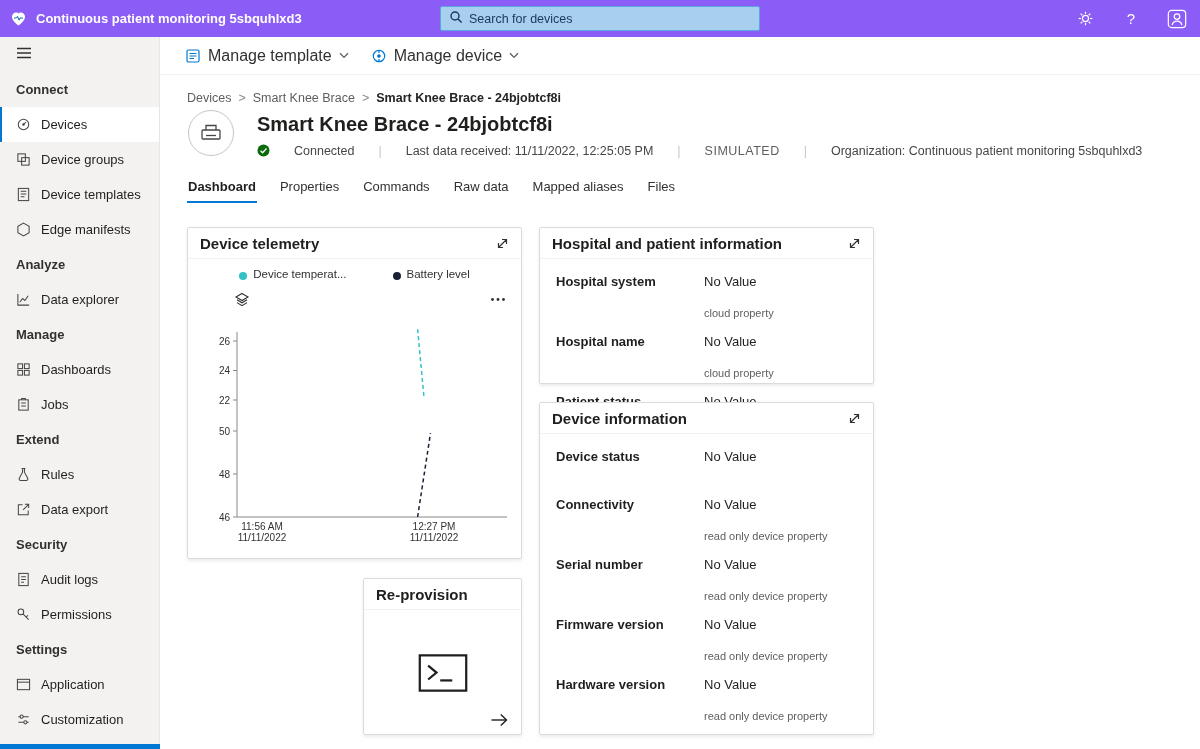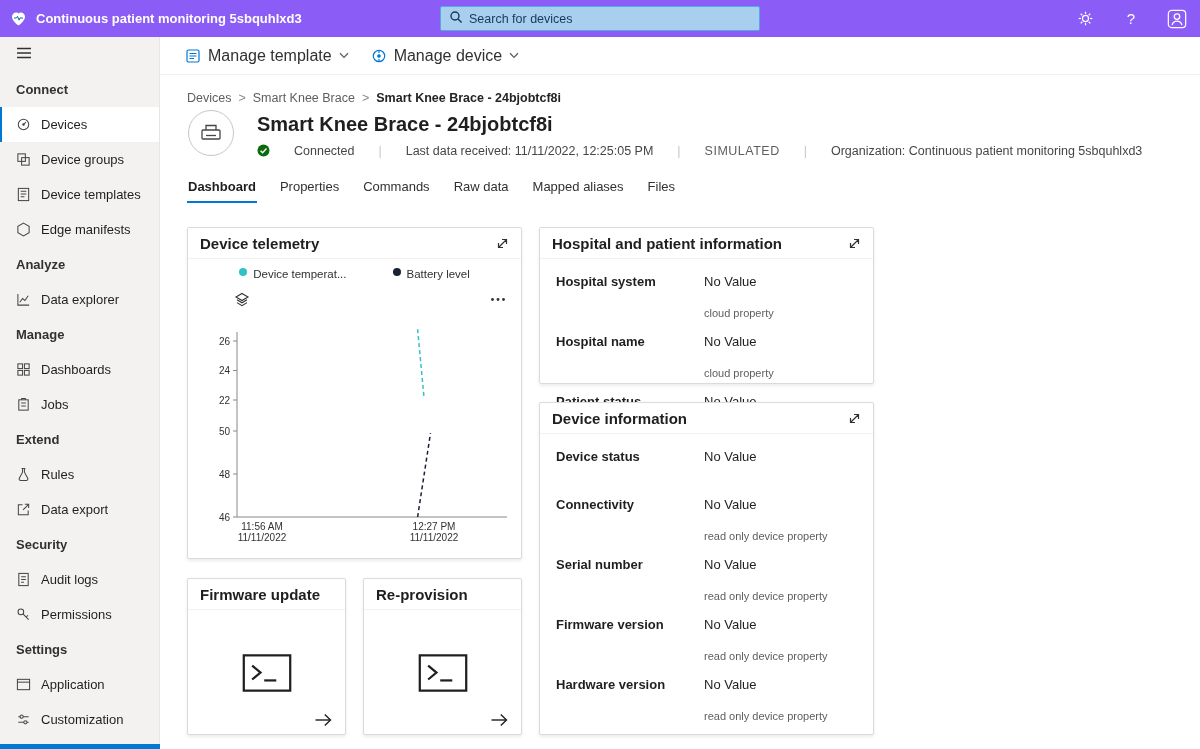--- a/index.html
+++ b/index.html
@@ -54,21 +54,21 @@
   .card-title { font-size:15px; font-weight:600; color:#201f1e; }
   .expand-btn { cursor:pointer; display:flex; }
 
   #card-telemetry { left:27px; top:152px; width:335px; height:332px; }
   #card-hospital  { left:379px; top:152px; width:335px; height:157px; }
   #card-deviceinfo{ left:379px; top:327px; width:335px; height:333px; }
   #card-firmware  { left:27px; top:503px; width:159px; height:157px; }
   #card-reprov    { left:203px; top:503px; width:159px; height:157px; }
 
   .legend { position:absolute; left:0; top:40px; width:100%; display:flex; justify-content:center; gap:46px; }
-  .legend-item { display:flex; align-items:flex-start; gap:6px; font-size:11.5px; color:#323130; cursor:pointer; }
+  .legend-item { display:flex; align-items:flex-end; gap:6px; font-size:11.5px; color:#323130; cursor:pointer; }
   .legend-dot { width:8px; height:8px; border-radius:50%; }
   .chart-controls { position:absolute; left:0; top:64px; width:100%; display:flex; align-items:center; justify-content:space-between; padding:0 15px 0 46px; }
   .layers-btn, .more-btn { cursor:pointer; display:flex; }
   #telemetry-svg { position:absolute; left:4px; top:98px; }
 
   .kv-row { display:flex; padding:0 16px; margin-top:15px; }
   .kv-label { width:148px; font-size:13px; font-weight:600; color:#201f1e; flex:0 0 148px; }
   .kv-value { font-size:13px; color:#201f1e; }
   .kv-sub { font-size:11px; color:#605e5c; margin-top:18px; }
 
@@ -441,55 +441,35 @@
     </div>
     <div class="kv-row">
       <span class="kv-label">Hardware version</span>
       <span>
           <div class="kv-value">No Value</div>
           <div class="kv-sub">read only device property</div>
         </span>
     </div>
   </section>
 
-  <section class="card" id="card-firmware">
+
+  <section class="card" id="card-reprov">
     <div class="card-header">
-      <span class="card-title">Firmware update</span>
+      <span class="card-title">Re-provision</span>
     </div>
     <div class="cmd-body">
       <span class="cmd-icon">
         <svg width="52" height="42" viewBox="0 0 56 44" stroke="#201f1e" stroke-width="2.4" fill="none">
             <rect x="3" y="3" width="50" height="38"></rect>
             <polyline points="12,14 21,21.5 12,29"></polyline>
             <line x1="25" y1="30" x2="38" y2="30"></line>
           </svg>
       </span>
       <span class="cmd-arrow">
         <svg width="19" height="14" viewBox="0 0 19 14" stroke="#201f1e" stroke-width="1.4" fill="none">
             <line x1="1.5" y1="7" x2="16.5" y2="7"></line>
             <polyline points="10.8,1.5 16.5,7 10.8,12.5"></polyline>
           </svg>
       </span>
     </div>
   </section>
 
-  <section class="card" id="card-reprov">
-    <div class="card-header">
-      <span class="card-title">Re-provision</span>
-    </div>
-    <div class="cmd-body">
-      <span class="cmd-icon">
-        <svg width="52" height="42" viewBox="0 0 56 44" stroke="#201f1e" stroke-width="2.4" fill="none">
-            <rect x="3" y="3" width="50" height="38"></rect>
-            <polyline points="12,14 21,21.5 12,29"></polyline>
-            <line x1="25" y1="30" x2="38" y2="30"></line>
-          </svg>
-      </span>
-      <span class="cmd-arrow">
-        <svg width="19" height="14" viewBox="0 0 19 14" stroke="#201f1e" stroke-width="1.4" fill="none">
-            <line x1="1.5" y1="7" x2="16.5" y2="7"></line>
-            <polyline points="10.8,1.5 16.5,7 10.8,12.5"></polyline>
-          </svg>
-      </span>
-    </div>
-  </section>
-
 </main>
 
 </body></html>

